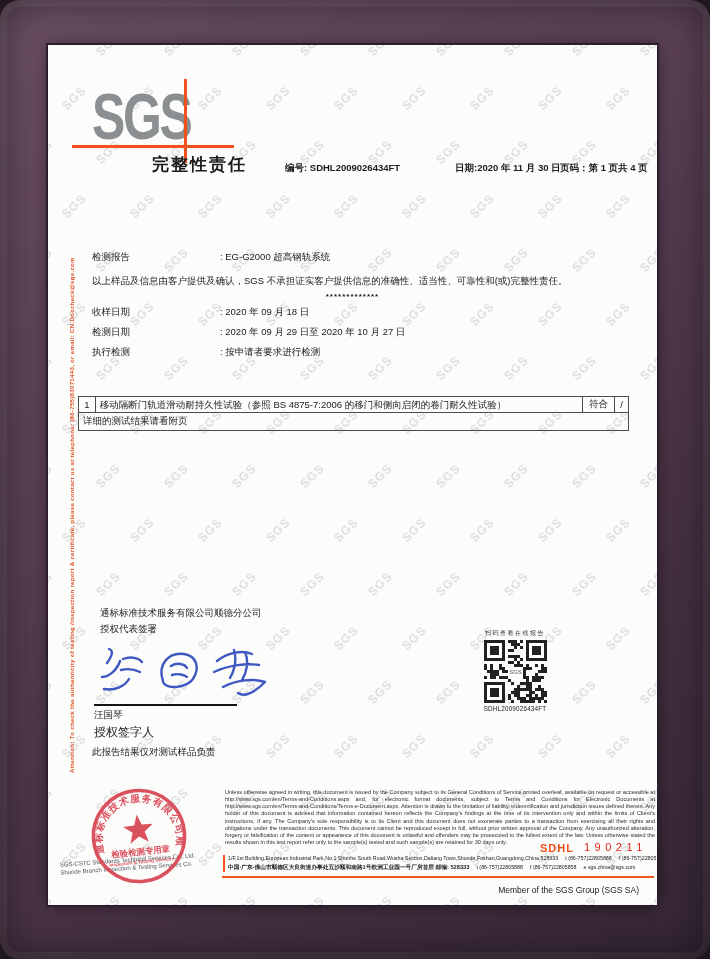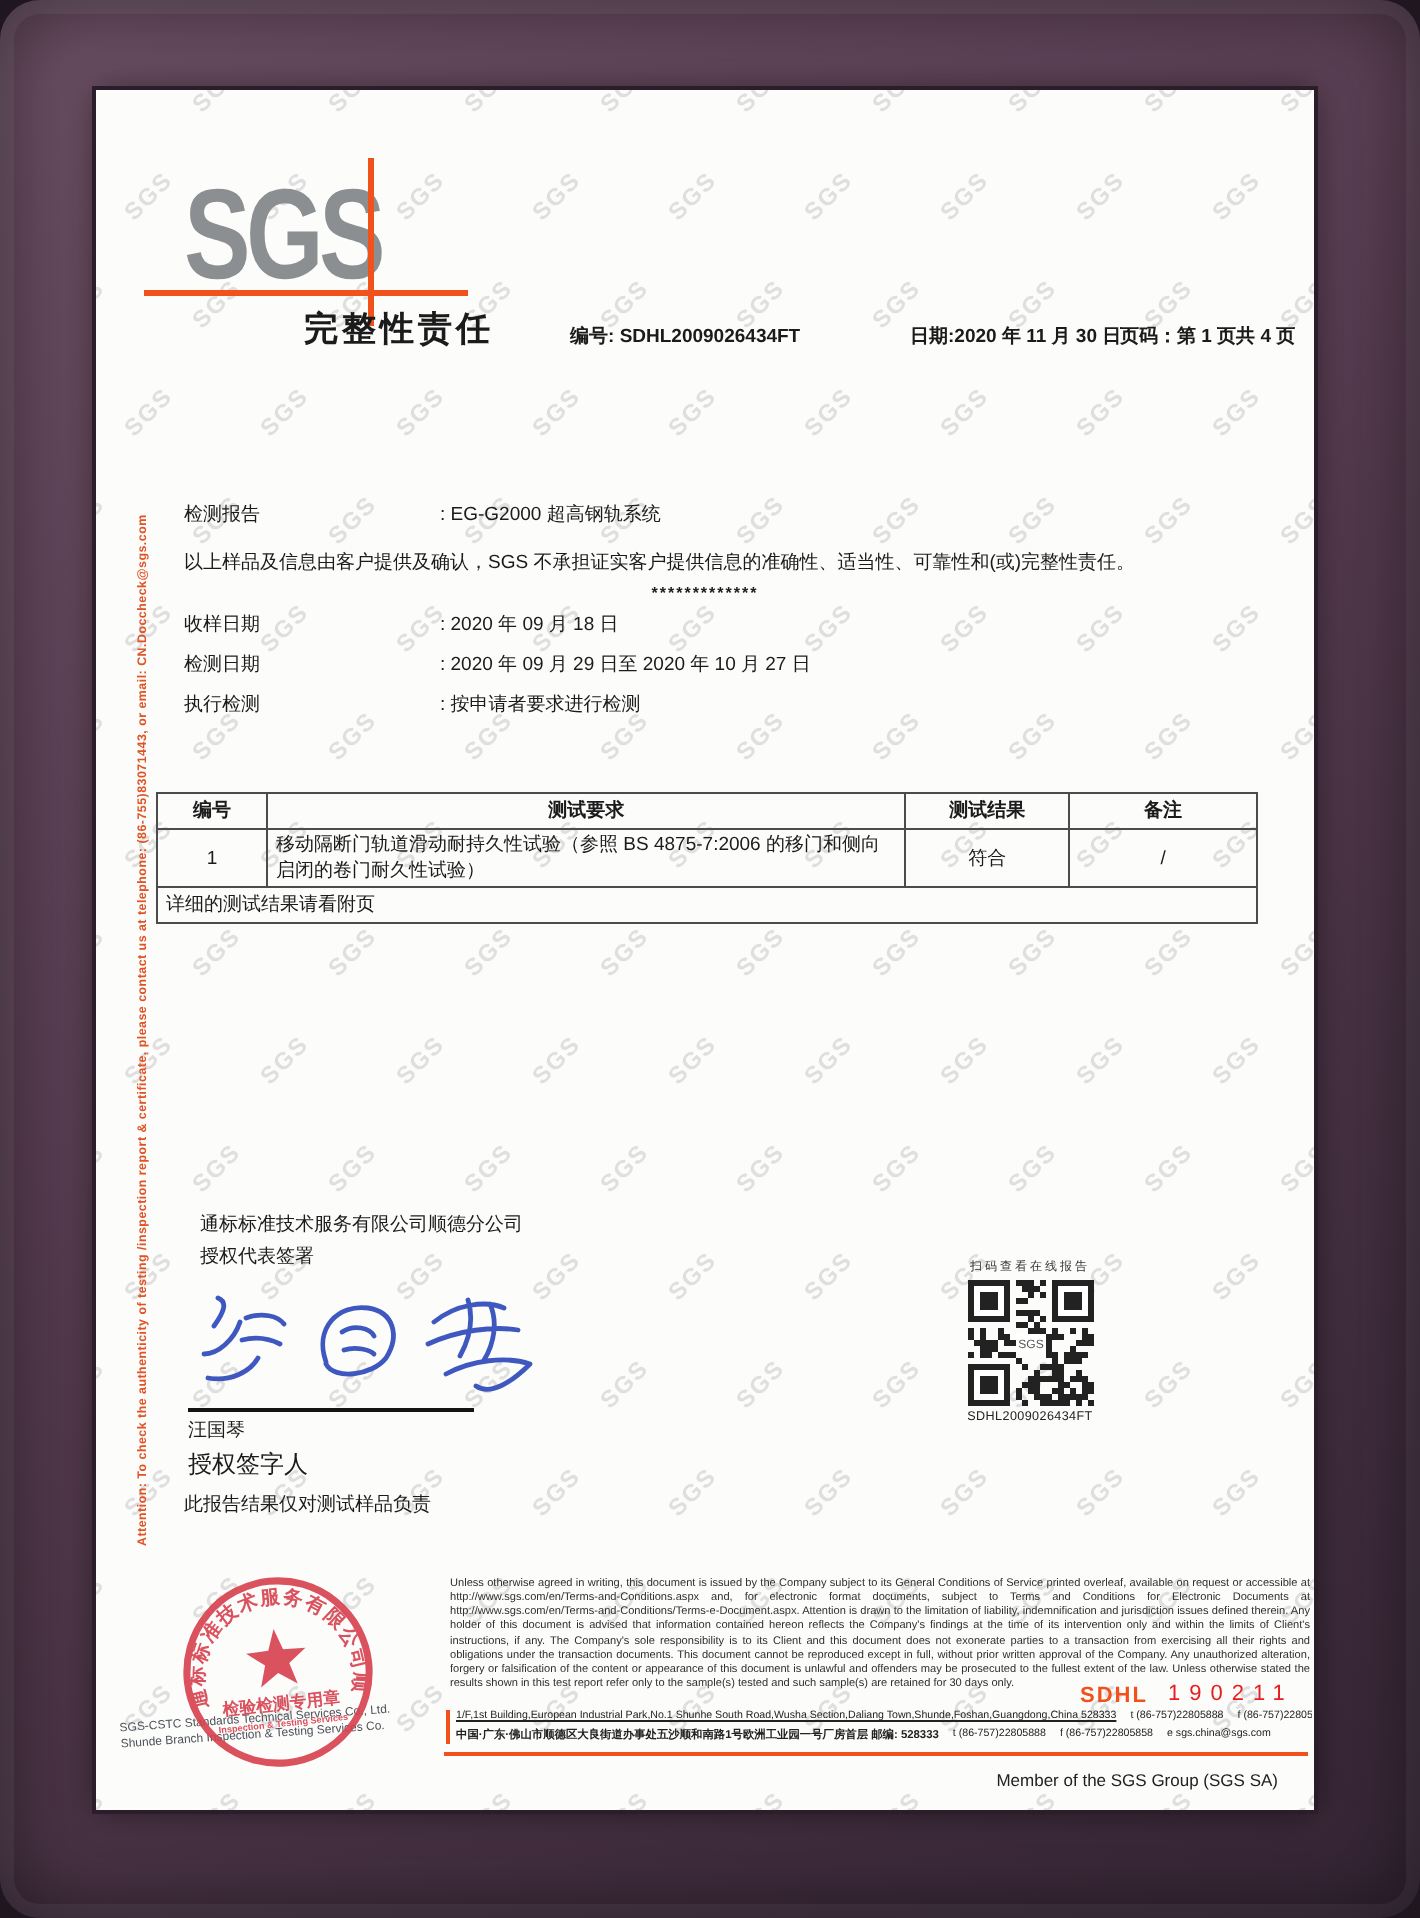--- a/index.html
+++ b/index.html
@@ -255,26 +255,20 @@
 
     <div class="lbl" style="top:261px">收样日期</div>
     <div class="val" style="top:261px">: 2020 年 09 月 18 日</div>
     <div class="lbl" style="top:281px">检测日期</div>
     <div class="val" style="top:281px">: 2020 年 09 月 29 日至 2020 年 10 月 27 日</div>
     <div class="lbl" style="top:301px">执行检测</div>
     <div class="val" style="top:301px">: 按申请者要求进行检测</div>
 
     <table class="results">
       <tbody>
-          <tr>
-        <th style="width:49px">编号</th>
-        <th style="width:333px">测试要求</th>
-        <th style="width:78px">测试结果</th>
-        <th style="width:91px">备注</th>
-      </tr>
       <tr>
         <td class="c">1</td>
         <td class="req">移动隔断门轨道滑动耐持久性试验（参照 BS 4875-7:2006 的移门和侧向启闭的卷门耐久性试验）</td>
         <td class="c">符合</td>
         <td class="c">/</td>
       </tr>
       <tr>
         <td class="note-row" colspan="4">详细的测试结果请看附页</td>
       </tr>
     </tbody>

